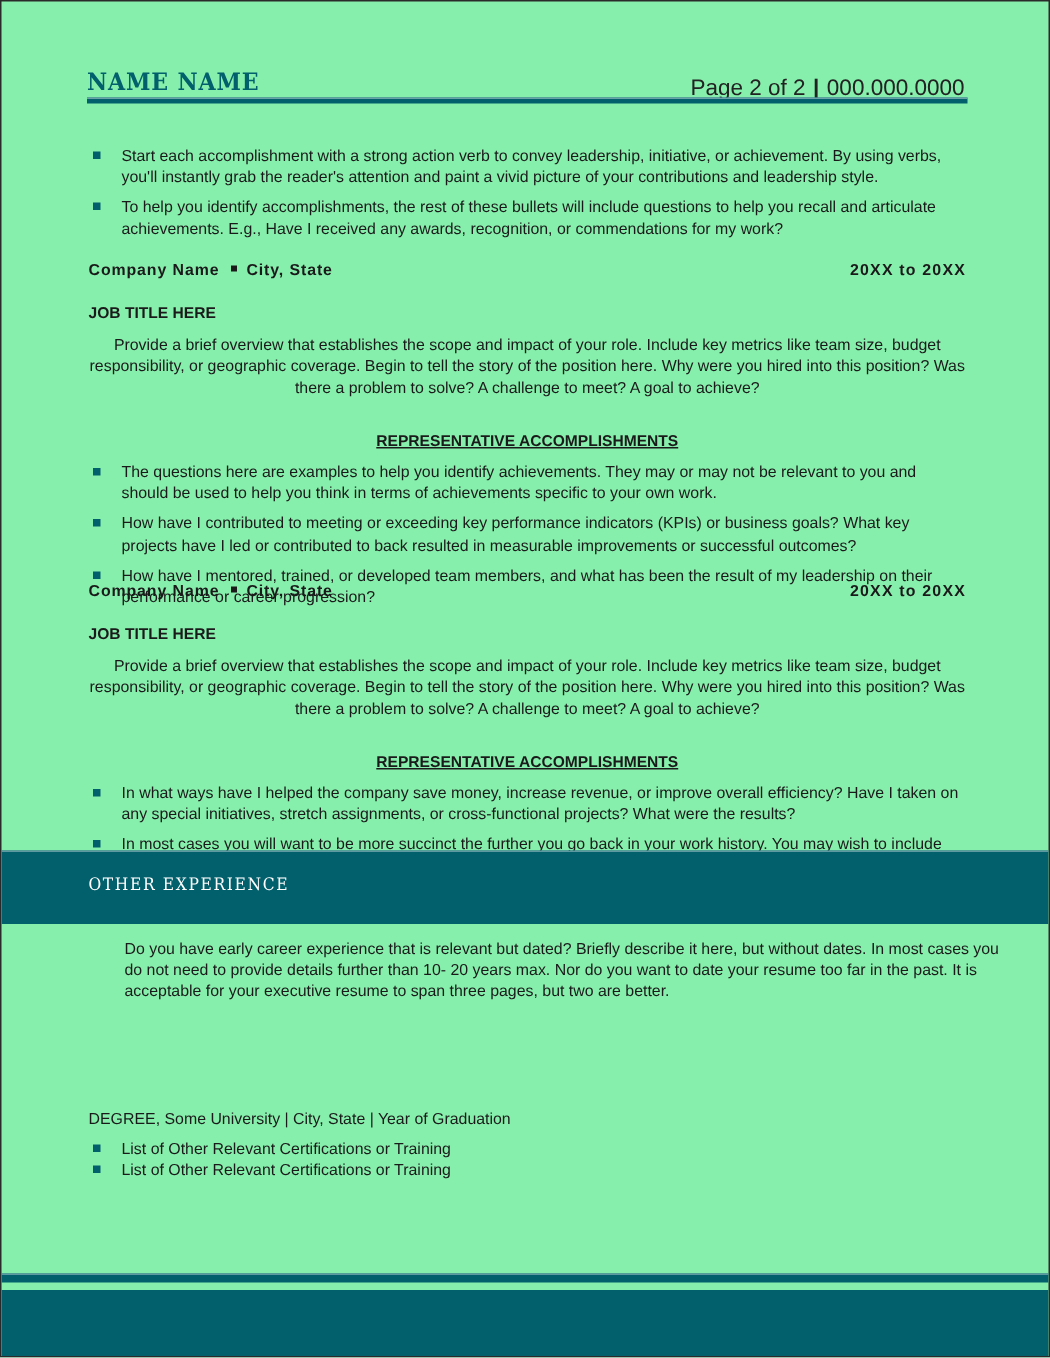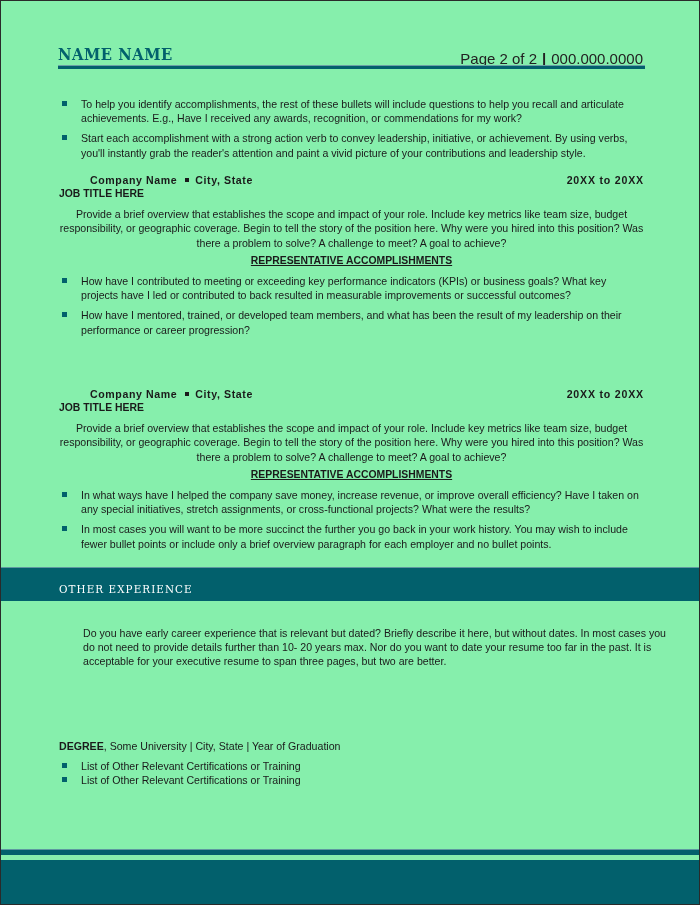--- a/index.html
+++ b/index.html
@@ -28,90 +28,91 @@
 
   .content { position: absolute; left: 58px; width: 585px; font-family: "Liberation Sans", sans-serif; font-size: 10.6px; color: #1a1a1a; line-height: 14.2px; }
 
   ul.bullets { list-style: none; margin: 0; padding: 0; }
   ul.bullets li { position: relative; padding-left: 22px; margin-bottom: 6px; }
   ul.bullets li .sq {
     position: absolute; left: 3px; top: 4px; width: 5px; height: 5px; background: #02606c;
   }
   ul.tight li { margin-bottom: 0; }
 
-  .job-head { position: relative; height: 14px; font-weight: bold; letter-spacing: 0.6px; font-size: 10.6px; margin-left: 31px; }
+  .job-head { position: relative; height: 14px; font-weight: bold; letter-spacing: 0.6px; font-size: 10.6px; }
   .job-head .company { position: absolute; left: 0; top: 0; }
   .job-head .company .dot { display: inline-block; width: 4px; height: 4px; background: #1a1a1a; margin: 0 6px 2px 8px; vertical-align: middle; }
   .job-head .dates { position: absolute; right: 0; top: 0; letter-spacing: 0.8px; }
-  .job-title { font-weight: bold; font-size: 10.4px; margin-top: 0px; }
+  .job-title { font-weight: bold; font-size: 10.4px; margin-top: 16px; }
   .overview { margin-top: 6px; text-align: center; }
-  .acc-heading { text-align: center; font-weight: bold; text-decoration: underline; margin: 4px 0 6px 0; font-size: 10.4px; }
+  .acc-heading { text-align: center; font-weight: bold; text-decoration: underline; margin: 22px 0 6px 0; font-size: 10.4px; }
 
   .band {
     position: absolute; left: 0; width: 698px; background: #02606c;
     border-top: 1px solid #5e98a0; box-sizing: border-box;
   }
   .band .band-title {
     position: absolute; left: 58px; top: 14px;
     font-family: "DejaVu Serif", serif; color: #ffffff; font-size: 11.5px; letter-spacing: 1.2px;
     transform: scaleX(0.9); transform-origin: left top;
   }
-  .degree b { font-weight: bold; }
+  .degree b { font-weight: normal; }
   .footer-thin { position: absolute; left: 0; top: 848px; width: 698px; height: 6px; background: #02606c; border-top: 1px solid #5e98a0; box-sizing: border-box; }
   .footer-solid { position: absolute; left: 0; top: 859px; width: 698px; height: 46px; background: #02606c; }
 </style>
 </head>
 <body>
 
 <div class="page">
 
   <div class="header">
     <div class="name">NAME NAME</div>
     <div class="header-right">
       <span>Page 2 of 2</span><span class="sep">|</span><span>000.000.0000</span>
     </div>
   </div>
   <div class="header-rule"></div>
 
   <div class="content" style="top:96px;">
     <ul class="bullets">
+      <li><span class="sq"></span><span>Start each accomplishment with a strong action verb to convey leadership, initiative, or achievement. By using verbs, you'll instantly grab the reader's attention and paint a vivid picture of your contributions and leadership style.</span></li>
       <li><span class="sq"></span><span>To help you identify accomplishments, the rest of these bullets will include questions to help you recall and articulate achievements. E.g., Have I received any awards, recognition, or commendations for my work?</span></li>
-      <li><span class="sq"></span><span>Start each accomplishment with a strong action verb to convey leadership, initiative, or achievement. By using verbs, you'll instantly grab the reader's attention and paint a vivid picture of your contributions and leadership style.</span></li>
     </ul>
   </div>
 
   <div class="content" style="top:172px;">
     <div class="job-head">
       <span class="company"><span>Company Name</span><span class="dot"></span><span>City, State</span></span>
       <span class="dates">20XX to 20XX</span>
     </div>
     <div class="job-title">JOB TITLE HERE</div>
     <div class="overview">Provide a brief overview that establishes the scope and impact of your role. Include key metrics like team size, budget responsibility, or geographic coverage. Begin to tell the story of the position here. Why were you hired into this position? Was there a problem to solve? A challenge to meet? A goal to achieve?</div>
     <div class="acc-heading">REPRESENTATIVE ACCOMPLISHMENTS</div>
     <ul class="bullets">
+      <li><span class="sq"></span><span>The questions here are examples to help you identify achievements. They may or may not be relevant to you and should be used to help you think in terms of achievements specific to your own work.</span></li>
       <li><span class="sq"></span><span>How have I contributed to meeting or exceeding key performance indicators (KPIs) or business goals? What key projects have I led or contributed to back resulted in measurable improvements or successful outcomes?</span></li>
       <li><span class="sq"></span><span>How have I mentored, trained, or developed team members, and what has been the result of my leadership on their performance or career progression?</span></li>
     </ul>
   </div>
 
   <div class="content" style="top:386px;">
     <div class="job-head">
       <span class="company"><span>Company Name</span><span class="dot"></span><span>City, State</span></span>
       <span class="dates">20XX to 20XX</span>
     </div>
     <div class="job-title">JOB TITLE HERE</div>
     <div class="overview">Provide a brief overview that establishes the scope and impact of your role. Include key metrics like team size, budget responsibility, or geographic coverage. Begin to tell the story of the position here. Why were you hired into this position? Was there a problem to solve? A challenge to meet? A goal to achieve?</div>
     <div class="acc-heading">REPRESENTATIVE ACCOMPLISHMENTS</div>
     <ul class="bullets">
       <li><span class="sq"></span><span>In what ways have I helped the company save money, increase revenue, or improve overall efficiency? Have I taken on any special initiatives, stretch assignments, or cross-functional projects? What were the results?</span></li>
       <li><span class="sq"></span><span>In most cases you will want to be more succinct the further you go back in your work history. You may wish to include fewer bullet points or include only a brief overview paragraph for each employer and no bullet points.</span></li>
     </ul>
   </div>
 
-  <div class="band" style="top:566px; height:34px;">
+  <div class="band" style="top:566px; height:49px;">
     <div class="band-title">OTHER EXPERIENCE</div>
   </div>
   <div class="content" style="top:625px;margin-left:24px;">
     <div>Do you have early career experience that is relevant but dated? Briefly describe it here, but without dates. In most cases you do not need to provide details further than 10- 20 years max. Nor do you want to date your resume too far in the past. It is acceptable for your executive resume to span three pages, but two are better.</div>
   </div>
 
   <div class="content" style="top:738px;">
     <div class="degree"><b>DEGREE</b><span>, Some University | City, State | Year of Graduation</span></div>
     <ul class="bullets tight" style="margin-top:6px;">
       <li><span class="sq"></span><span>List of Other Relevant Certifications or Training</span></li>

